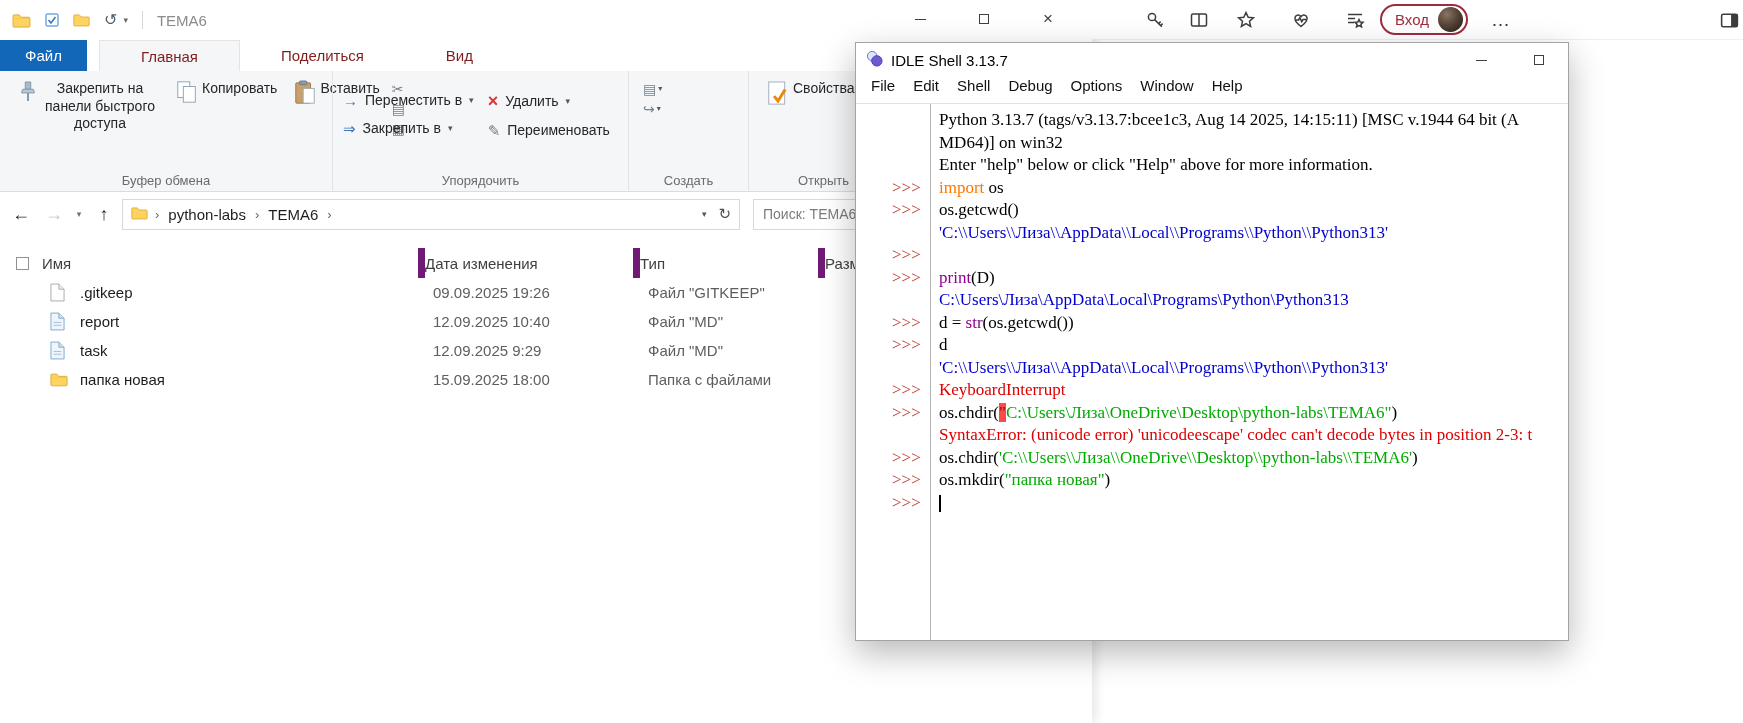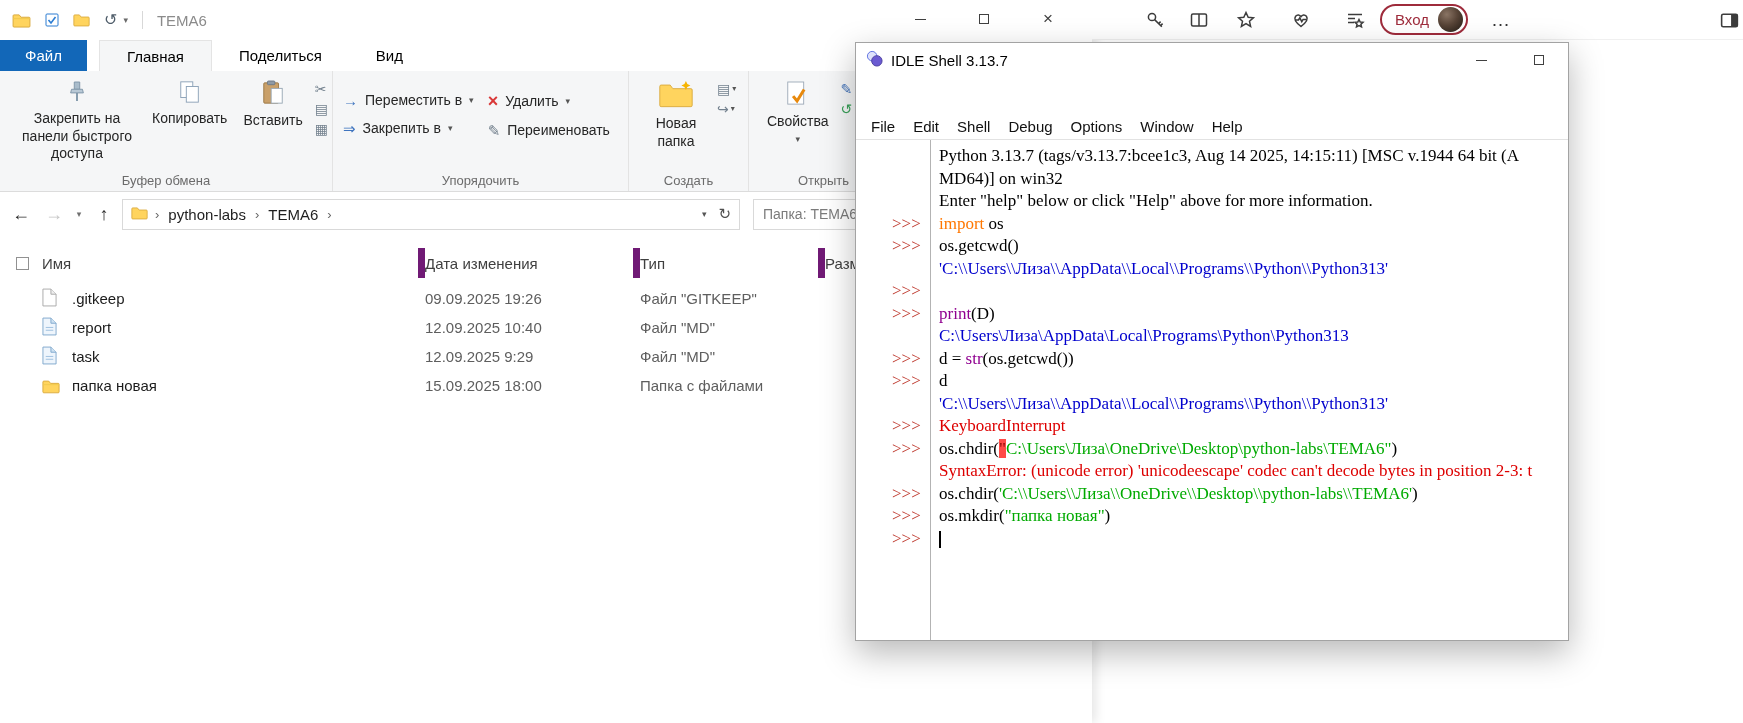--- a/index.html
+++ b/index.html
@@ -15,29 +15,29 @@
   .qglyph{font-size:16px;color:#4f5d6a;line-height:1;}
   .qcaret{font-size:9px;color:#6a6a6a;margin-left:-8px;}
   .sepv{width:1px;height:18px;background:#d8d8d8;}
   .wtitle{font-size:15px;color:#8b8b8b;}
   .wbtns{position:absolute;left:888px;top:0;height:38px;display:flex;}
   .wbtn{width:64px;height:38px;display:flex;align-items:center;justify-content:center;color:#404040;font-size:17px;}
   .glyph-min{display:block;width:11px;height:1px;background:#404040;}
   .glyph-max{display:block;width:10px;height:10px;border:1px solid #404040;}
 
   .ex-tabs{height:31px;display:flex;align-items:stretch;background:#fff;}
-  .tab{display:flex;align-items:center;padding:0 27px;font-size:15px;color:#000000;}
+  .tab{display:flex;align-items:center;padding:0 41px;font-size:15px;color:#7f1d1d;}
   .tab-file{background:#1267b8;color:#fff;padding:0 25px;}
   .tab.active{background:#f5f6f7;border:1px solid #e4e4e4;border-bottom:none;margin-left:12px;}
 
   .ex-ribbon{height:121px;background:#f5f6f7;border-bottom:1px solid #dcdcdc;display:flex;position:relative;}
   .rgroup{position:relative;height:100%;display:flex;align-items:flex-start;padding:7px 6px 22px 10px;}
   .rgroup+.rgroup{border-left:1px solid #e3e3e3;}
   .glabel{position:absolute;bottom:3px;left:0;right:0;text-align:center;font-size:13px;color:#6b6b6b;}
-  .rbig{display:flex;flex-direction:column;align-items:center;gap:3px;padding:2px 8px;font-size:14px;color:#262626;text-align:center;}
+  .rbig{display:flex;flex-direction:row;gap:3px;padding:2px 8px;font-size:14px;color:#262626;text-align:center;}
   .rlbl{line-height:1.25;}
   .wpin .rlbl{width:118px;}
   .nf-lbl{width:58px;}
   .minicol{display:flex;flex-direction:column;gap:6px;margin:4px 2px 0 4px;}
   .mini{font-size:14px;color:#74828f;line-height:1;display:flex;align-items:center;gap:2px;}
   .orgcol{display:flex;flex-direction:column;margin-top:14px;margin-right:14px;gap:12px;}
   .rsm{display:flex;align-items:center;gap:7px;font-size:14px;color:#262626;white-space:nowrap;}
   .smic{font-size:15px;line-height:1;}
   .smic.blue{color:#3f74bf;}
   .smic.red{color:#d93838;font-weight:bold;font-size:18px;}
@@ -66,21 +66,21 @@
   .ex-list{font-size:15px;margin-top:12px;}
   .lh{display:flex;height:30px;align-items:center;padding-left:16px;color:#3f3f3f;}
   .lh-check{width:26px;}
   .cb{display:block;width:13px;height:13px;border:1px solid #919191;background:#fff;}
   .lh-name{width:383px;}
   .lh-date{width:215px;}
   .lh-type{width:185px;}
   .lh-size{width:200px;}
   .lh span.hcell{position:relative;height:30px;display:flex;align-items:center;}
   .hcell{border-right:7px solid #701a75;}
-  .frow{display:flex;align-items:flex-end;height:29px;padding-left:16px;color:#1c1c1c;}
+  .frow{display:flex;align-items:center;height:29px;padding-left:24px;color:#1c1c1c;}
   .fc-sp{width:26px;}
   .fc-ic{width:30px;display:flex;align-items:center;}
   .fc-name{width:353px;}
   .fc-date{width:215px;color:#5e5e5e;}
   .fc-type{width:185px;color:#5e5e5e;}
 
   
   .edge{position:absolute;left:1092px;top:0;width:651px;height:40px;background:#fff;z-index:2;border-bottom:1px solid #f0f0f0;}
   .eic{position:absolute;top:9px;width:22px;height:22px;display:flex;align-items:center;justify-content:center;}
   .signin{position:absolute;left:288px;top:4px;height:31px;border:2px solid #9e2b3b;border-radius:16px;
@@ -89,21 +89,21 @@
   .avatar{width:25px;height:25px;border-radius:50%;
           background:radial-gradient(circle at 35% 30%, #8a7464 0%, #574437 45%, #1f1812 100%);}
   .more{font-size:19px;color:#333;letter-spacing:1px;}
 
   
   .idle{position:absolute;left:855px;top:42px;width:714px;height:599px;background:#fff;z-index:3;
         border:1px solid #a3a3a3;box-shadow:0 12px 32px rgba(0,0,0,.28);display:flex;flex-direction:column;overflow:hidden;}
   .idle-title{height:34px;display:flex;align-items:center;gap:8px;padding-left:10px;font-size:15px;color:#000;}
   .idle-ctls{margin-left:auto;display:flex;}
   .ictl{width:58px;height:34px;display:flex;align-items:center;justify-content:center;}
-  .idle-menu{height:27px;display:flex;align-items:center;padding-left:6px;font-size:15px;color:#111;border-bottom:1px solid #e2e2e2;margin-top:36px;}
+  .idle-menu{height:27px;display:flex;padding-left:6px;font-size:15px;color:#111;border-bottom:1px solid #e2e2e2;}
   .idle-menu span{padding:0 9px;}
   .idle-shell{position:relative;flex:1;font-family:Liberation Serif, serif;font-size:17px;line-height:22.5px;
               overflow:hidden;padding-top:5px;background:#fff;margin-left:32px;}
   .sepline{position:absolute;left:42px;top:0;bottom:0;width:1px;background:#b3b3b3;}
   .sline{display:flex;}
   .sprompt{flex:0 0 42px;padding-left:4px;white-space:pre;}
   .scode{padding-left:9px;white-space:pre;}
   .err-pos{background:#ff4b47;color:#8f0b06;}
   .cursor{display:inline-block;width:2px;height:17px;background:#000;vertical-align:text-bottom;}
 </style>
@@ -215,29 +215,20 @@
           </div>
           <div class="rsm">
             <span class="smic gray">✎</span>
             <span>Переименовать</span>
           </div>
         </div>
         <span class="glabel">Упорядочить</span>
       </div>
 
       <div class="rgroup g-new">
-        <div class="rbig">
-          <span>
-            <svg viewBox="0 0 40 32" width="36" height="29">
-                <path d="M2 7 a1.5 1.5 0 0 1 1.5-1.5 h10 l3 4 H36.5 a1.5 1.5 0 0 1 1.5 1.5 V28 a1.5 1.5 0 0 1 -1.5 1.5 H3.5 A1.5 1.5 0 0 1 2 28 z" fill="#ffd45e" stroke="#d9a93c"></path>
-                <path d="M31 1 l1.6 3.4 3.4 1.6 -3.4 1.6 -1.6 3.4 -1.6 -3.4 -3.4 -1.6 3.4 -1.6 z" fill="#f7b500"></path>
-              </svg>
-          </span>
-          <span class="rlbl nf-lbl">Новая папка</span>
-        </div>
         <div class="minicol">
           <span class="mini">
               <span>▤</span>
               <span class="caret">▾</span>
             </span>
           <span class="mini">
               <span>↪</span>
               <span class="caret">▾</span>
             </span>
         </div>
@@ -278,21 +269,21 @@
         <span class="crumb">python-labs</span>
         <span class="chev">›</span>
         <span class="crumb">TEMA6</span>
         <span class="chev">›</span>
         <span class="addr-right">
           <span class="caret">▾</span>
           <span class="rf">↻</span>
         </span>
       </div>
       <div class="searchbox">
-        <span>Папка: TEMA6</span>
+        <span>Поиск: TEMA6</span>
       </div>
     </div>
 
     <div class="ex-list">
       <div class="lh">
         <span class="lh-check">
             <span class="cb"></span>
           </span>
         <span class="lh-name hcell">Имя</span>
         <span class="lh-date hcell">Дата изменения</span>

